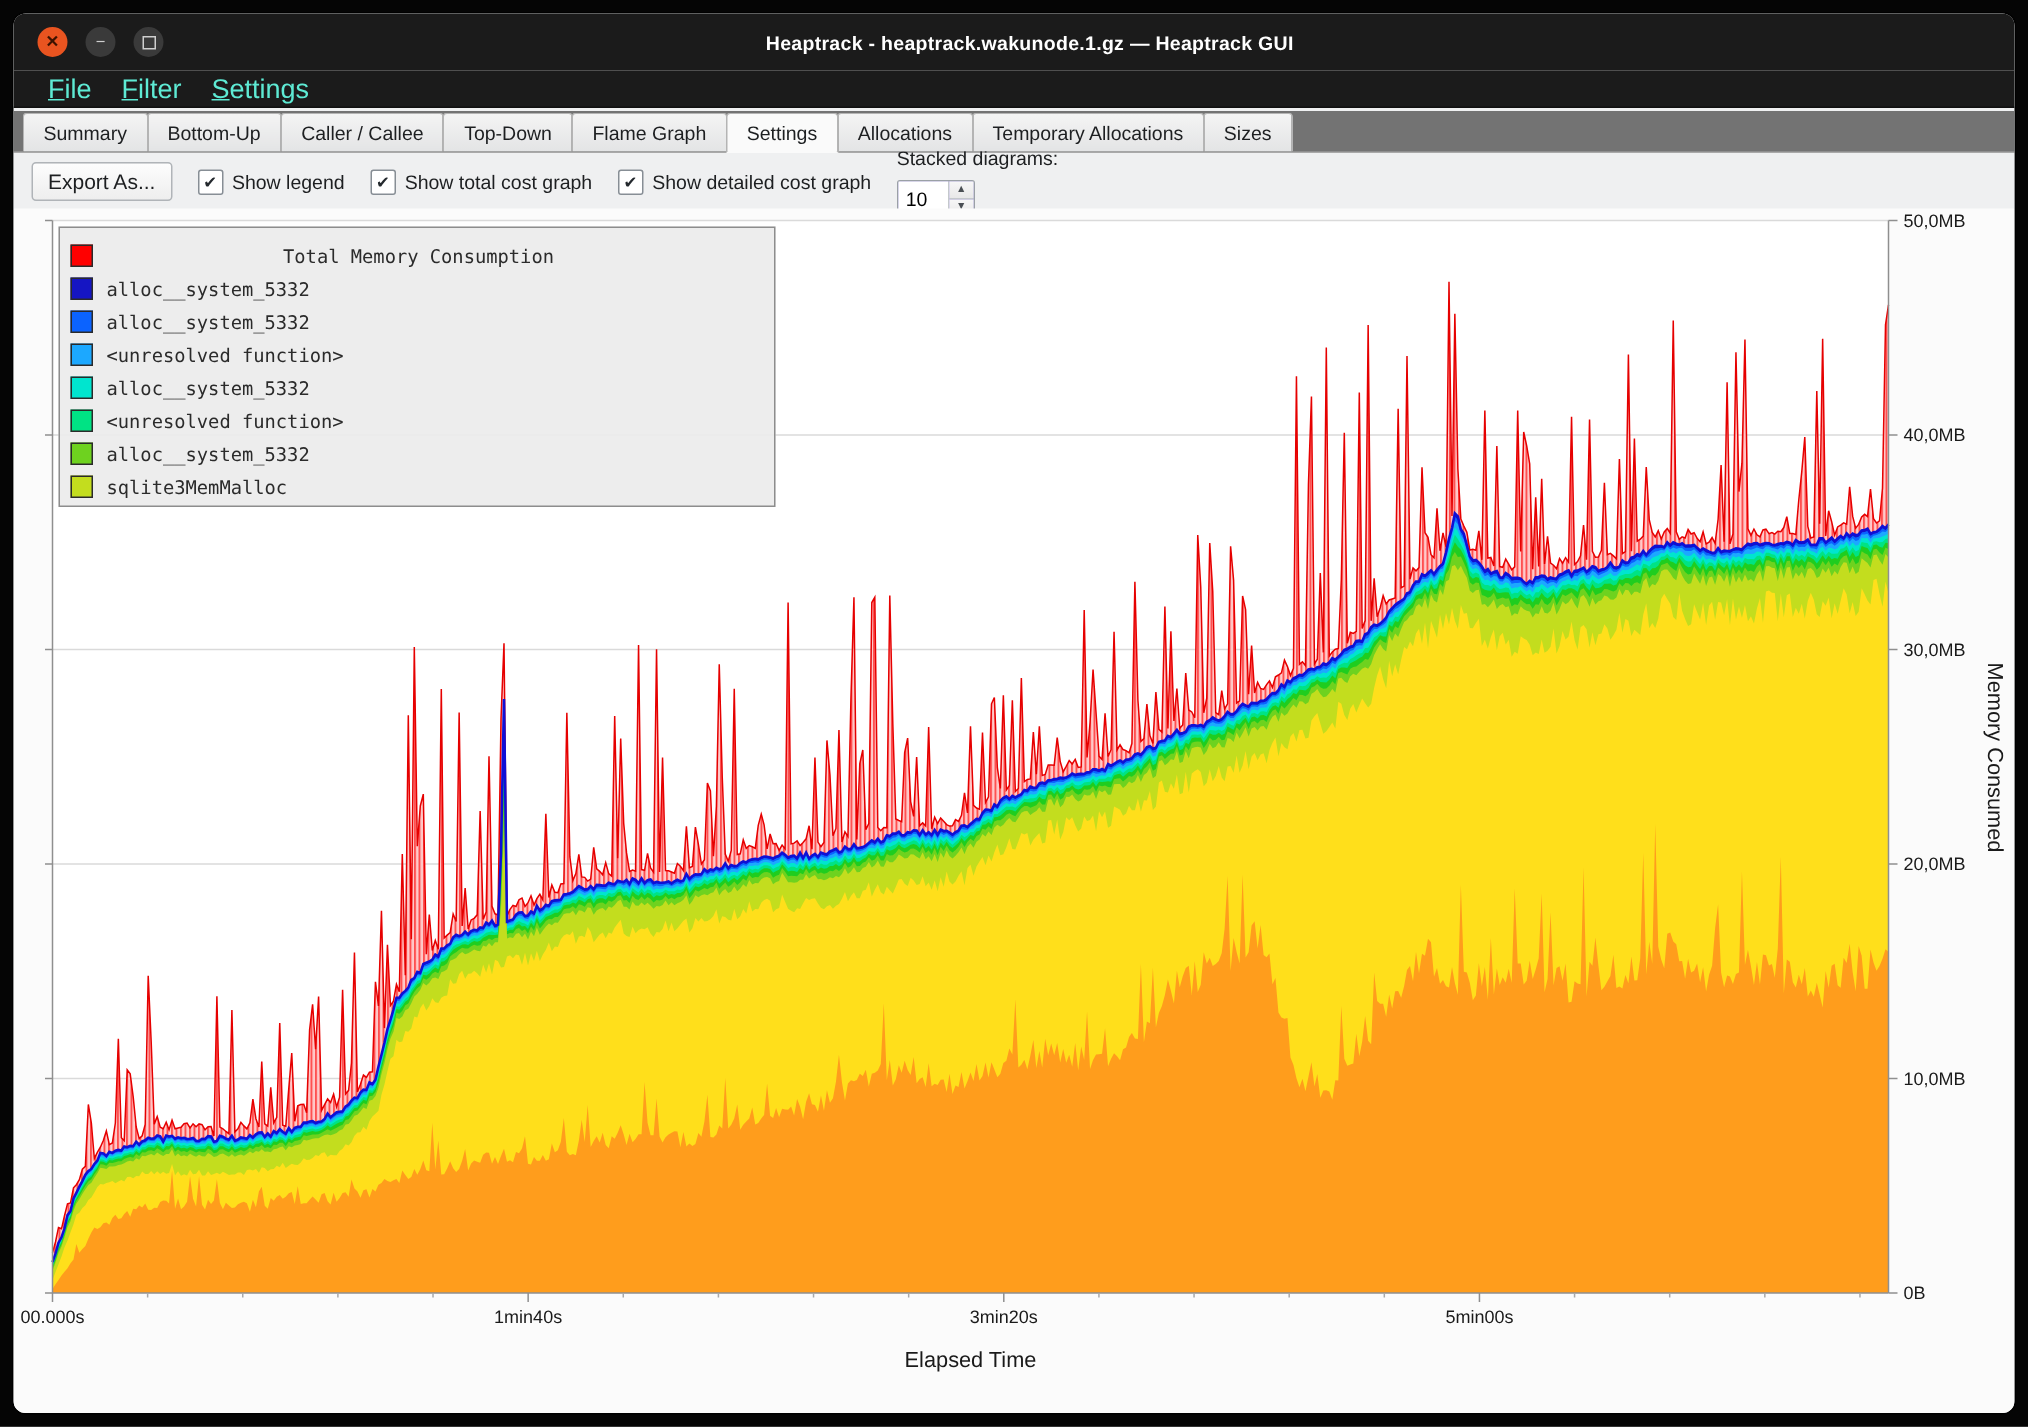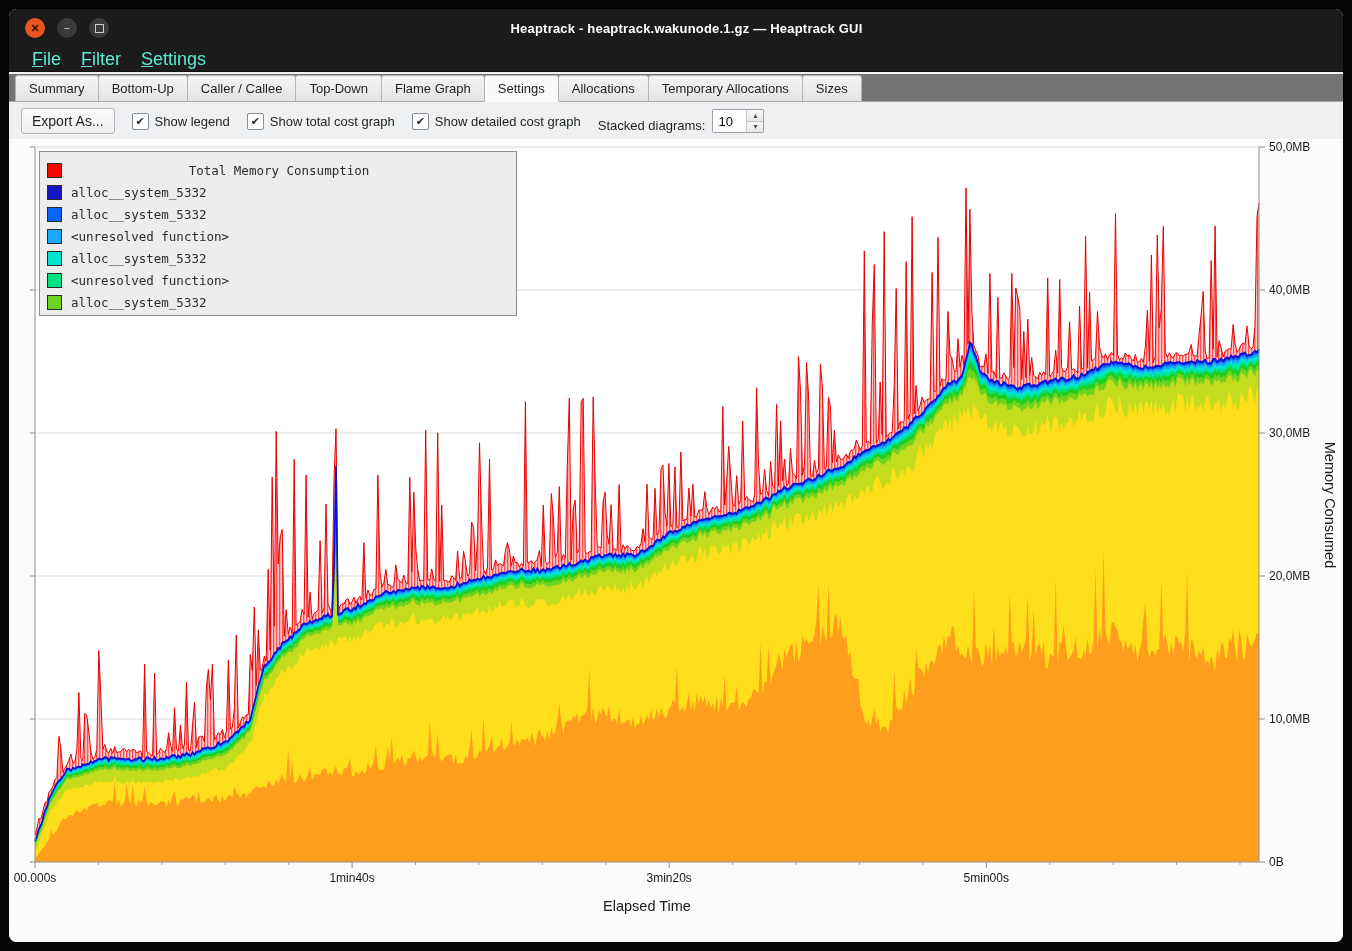--- a/index.html
+++ b/index.html
@@ -30,21 +30,21 @@
        background:linear-gradient(#f4f4f4,#e3e4e5);border:1px solid #b4b4b4;border-bottom:none;
        margin-right:-1px;border-radius:3px 3px 0 0;position:relative;}
   .tab.active{background:#fafafa;height:27px;z-index:2;border-bottom:1px solid #fafafa;margin-bottom:-1px;}
   
   .toolbar{display:flex;align-items:center;gap:17px;padding:5px 12px 4px 12px;height:28px;background:#eff0f1;}
   .btn{font-family:"Liberation Sans",sans-serif;font-size:14px;color:#1d1f21;padding:4px 10px;
        background:linear-gradient(#fdfdfd,#eeeeee);border:1px solid #b0b4b8;border-radius:3px;}
   .chk{display:flex;align-items:center;gap:6px;font-size:13px;color:#1d1f21;}
   .chkbox{width:15px;height:15px;background:#ffffff;border:1px solid #878e95;border-radius:2px;
           display:flex;align-items:center;justify-content:center;font-size:11px;color:#24292e;}
-  .spinwrap{display:flex;align-items:flex-end;gap:7px;font-size:13px;color:#1d1f21;}
+  .spinwrap{display:flex;align-items:flex-start;gap:7px;font-size:13px;color:#1d1f21;flex-direction:column;}
   .spin{display:flex;border:1px solid #9aa0a6;background:#c4b5fd;border-radius:2px;height:22px;}
   .spin input{width:26px;border:none;outline:none;font-size:13px;padding-left:5px;
               font-family:"Liberation Sans",sans-serif;}
   .spinarrows{display:flex;flex-direction:column;border-left:1px solid #c4c8cc;}
   .sbtn{flex:1;width:16px;font-size:7px;line-height:1;color:#4a4f54;display:flex;align-items:center;
         justify-content:center;background:linear-gradient(#f7f7f7,#e8e8e8);}
   .sbtn + .sbtn{border-top:1px solid #c4c8cc;}
   
   .chart-area{position:relative;background:#fbfbfb;height:830px;}
   .chart-area svg{display:block;}
@@ -225,18 +225,22 @@
               <span class="lg-label">alloc__system_5332</span>
             </div>
             <div class="legend-row">
               <span class="swatch" style="background: rgb(0, 227, 132);"></span>
               <span class="lg-label">&lt;unresolved function&gt;</span>
             </div>
             <div class="legend-row">
               <span class="swatch" style="background: rgb(110, 210, 31);"></span>
               <span class="lg-label">alloc__system_5332</span>
             </div>
+            <div class="legend-row">
+              <span class="swatch" style="background: rgb(195, 221, 30);"></span>
+              <span class="lg-label">sqlite3MemMalloc</span>
+            </div>
           </div>
       </div>
     </div>
 
   </div>
 </div>
 
 </body></html>

